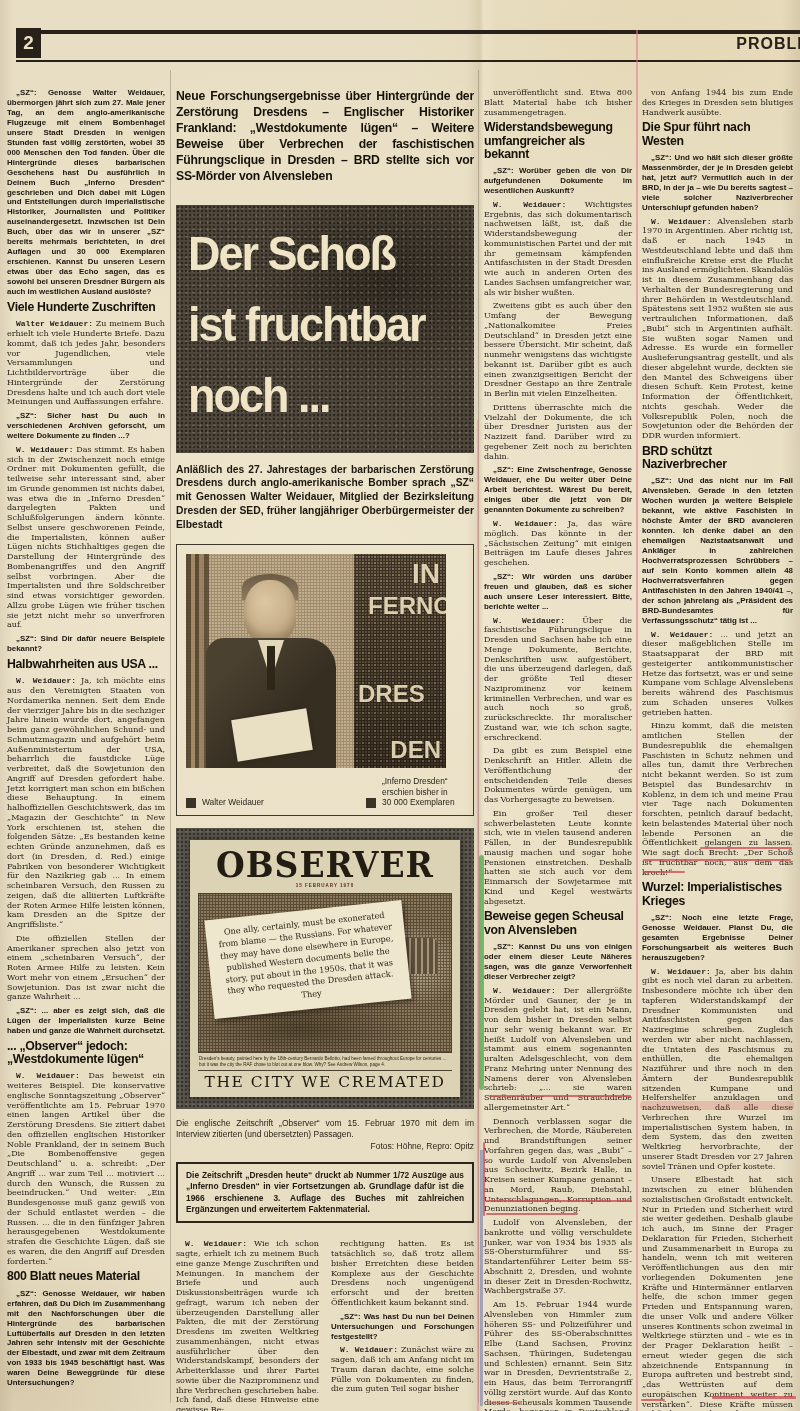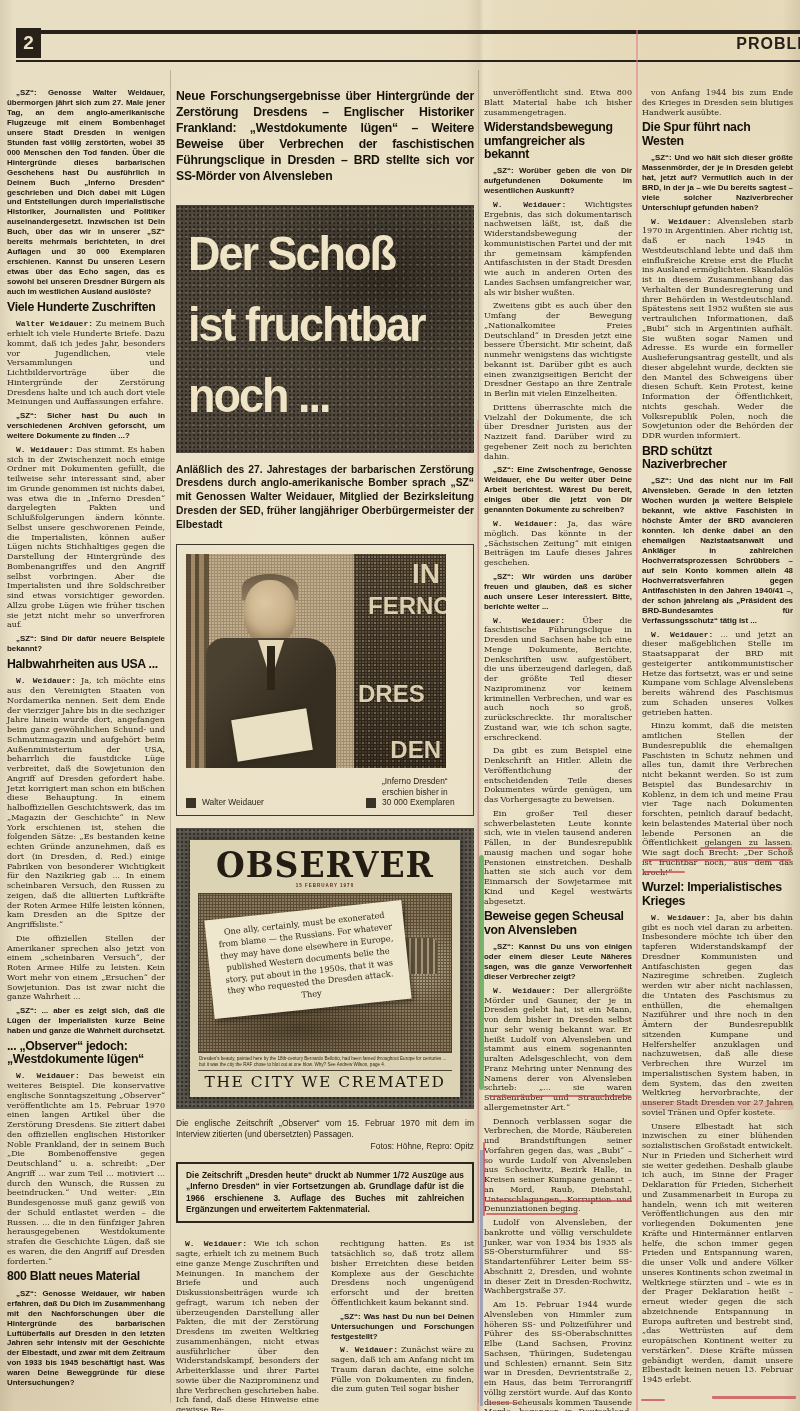--- a/index.html
+++ b/index.html
@@ -230,20 +230,21 @@
   <div id="col5" class="col">
       <p>von Anfang 1944 bis zum Ende des Krieges in Dresden sein blutiges Handwerk ausübte.</p>
       <h3>Die Spur führt nach Westen</h3>
       <p class="q">„SZ“: Und wo hält sich dieser größte Massenmörder, der je in Dresden gelebt hat, jetzt auf? Vermutlich auch in der BRD, in der ja – wie Du bereits sagtest – viele solcher Naziverbrecher Unterschlupf gefunden haben?</p>
       <p><b>W. Weidauer:</b> Alvensleben starb 1970 in Argentinien. Aber richtig ist, daß er nach 1945 in Westdeutschland lebte und daß ihm einflußreiche Kreise erst die Flucht ins Ausland ermöglichten. Skandalös ist in diesem Zusammenhang das Verhalten der Bundesregierung und ihrer Behörden in Westdeutschland. Spätestens seit 1952 wußten sie aus vertraulichen Informationen, daß „Bubi“ sich in Argentinien aufhält. Sie wußten sogar Namen und Adresse. Es wurde ein formeller Auslieferungsantrag gestellt, und als dieser abgelehnt wurde, deckten sie den Mantel des Schweigens über diesen Schuft. Kein Protest, keine Information der Öffentlichkeit, nichts geschah. Weder die Volksrepublik Polen, noch die Sowjetunion oder die Behörden der DDR wurden informiert.</p>
       <h3>BRD schützt Naziverbrecher</h3>
       <p class="q">„SZ“: Und das nicht nur im Fall Alvensleben. Gerade in den letzten Wochen wurden ja weitere Beispiele bekannt, wie aktive Faschisten in höchste Ämter der BRD avancieren konnten. Ich denke dabei an den ehemaligen Nazistaatsanwalt und Ankläger in zahlreichen Hochverratsprozessen Schrübbers – auf sein Konto kommen allein 48 Hochverratsverfahren gegen Antifaschisten in den Jahren 1940/41 –, der schon jahrelang als „Präsident des BRD-Bundesamtes für Verfassungsschutz“ tätig ist ...</p>
       <p><b>W. Weidauer:</b> ... und jetzt an dieser maßgeblichen Stelle im Staatsapparat der BRD mit gesteigerter antikommunistischer Hetze das fortsetzt, was er und seine Kumpane vom Schlage Alvenslebens bereits während des Faschismus zum Schaden unseres Volkes getrieben hatten.</p>
       <p>Hinzu kommt, daß die meisten amtlichen Stellen der Bundesrepublik die ehemaligen Faschisten in Schutz nehmen und alles tun, damit ihre Verbrechen nicht bekannt werden. So ist zum Beispiel das Bundesarchiv in Koblenz, in dem ich und meine Frau vier Tage nach Dokumenten forschten, peinlich darauf bedacht, kein belastendes Material über noch lebende Personen an die Öffentlichkeit gelangen zu lassen. Wie sagt doch Brecht: „Der Schoß ist fruchtbar noch, aus dem das kroch!“</p>
       <h3>Wurzel: Imperialistisches Krieges</h3>
+      <p class="q">„SZ“: Noch eine letzte Frage, Genosse Weidauer. Planst Du, die gesamten Ergebnisse Deiner Forschungsarbeit als weiteres Buch herauszugeben?</p>
       <p><b>W. Weidauer:</b> Ja, aber bis dahin gibt es noch viel daran zu arbeiten. Insbesondere möchte ich über den tapferen Widerstandskampf der Dresdner Kommunisten und Antifaschisten gegen das Naziregime schreiben. Zugleich werden wir aber nicht nachlassen, die Untaten des Faschismus zu enthüllen, die ehemaligen Naziführer und ihre noch in den Ämtern der Bundesrepublik sitzenden Kumpane und Helfershelfer anzuklagen und nachzuweisen, daß alle diese Verbrechen ihre Wurzel im imperialistischen System haben, in dem System, das den zweiten Weltkrieg hervorbrachte, der unserer Stadt Dresden vor 27 Jahren soviel Tränen und Opfer kostete.</p>
       <p>Unsere Elbestadt hat sich inzwischen zu einer blühenden sozialistischen Großstadt entwickelt. Nur in Frieden und Sicherheit wird sie weiter gedeihen. Deshalb glaube ich auch, im Sinne der Prager Deklaration für Frieden, Sicherheit und Zusammenarbeit in Europa zu handeln, wenn ich mit weiteren Veröffentlichungen aus den mir vorliegenden Dokumenten jene Kräfte und Hintermänner entlarven helfe, die schon immer gegen Frieden und Entspannung waren, die unser Volk und andere Völker unseres Kontinents schon zweimal in Weltkriege stürzten und – wie es in der Prager Deklaration heißt – erneut wieder gegen die sich abzeichnende Entspannung in Europa auftreten und bestrebt sind, „das Wettrüsten auf dem europäischen Kontinent weiter zu verstärken“. Diese Kräfte müssen gebändigt werden, damit unsere Elbestadt keinen neuen 13. Februar 1945 erlebt.</p>
     </div>
 
   <div class="mark green"></div>
   <div class="mark blue"></div>
   <div class="mark rp" style="left:489px;top:1095px;width:142px"></div>
   <div class="mark rp" style="left:483px;top:1142px;width:2px;height:74px"></div>
   <div class="mark rp" style="left:486px;top:1200px;width:146px"></div>
   <div class="mark rp" style="left:486px;top:1213px;width:92px"></div>

